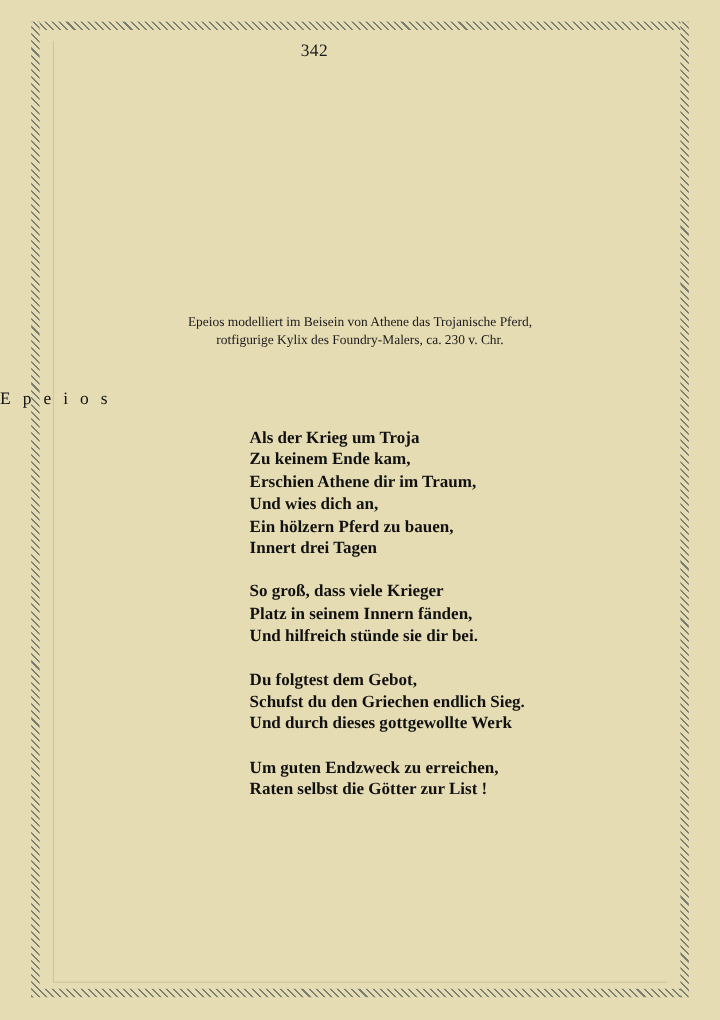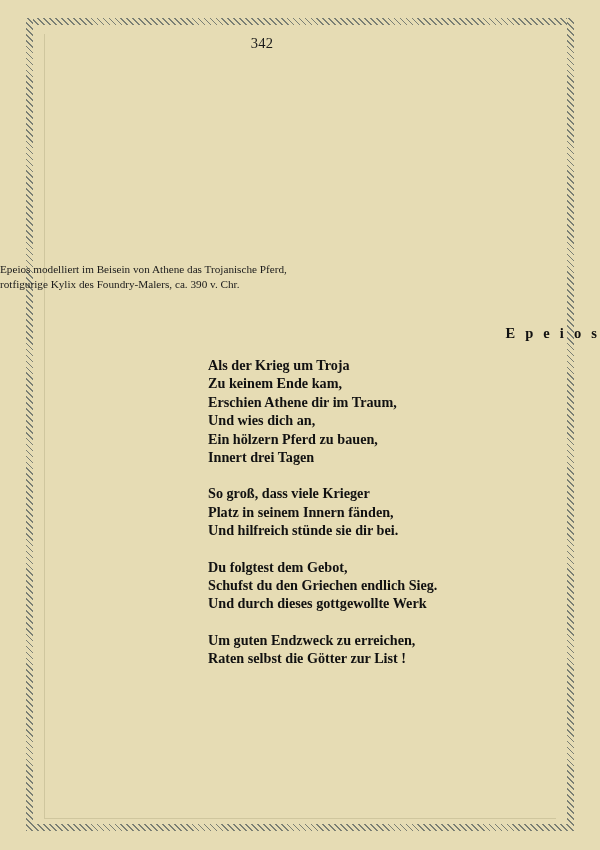--- a/index.html
+++ b/index.html
@@ -92,35 +92,35 @@
     font-size: 14.5px;
     color: #1a1a1a;
     letter-spacing: 0.3px;
   }
 
   .caption {
     position: absolute;
     top: 262px;
     left: 0;
     width: 600px;
-    text-align: left;
+    text-align: center;
     font-size: 11.2px;
     line-height: 1.35;
     color: #1a1a1a;
   }
   .caption div { white-space: nowrap; }
 
   .poem-title {
     position: absolute;
     top: 325px;
     left: 0;
     width: 600px;
-    text-align: right;
+    text-align: left;
     font-size: 14.5px;
-    font-weight: bold;
+    font-weight: normal;
     letter-spacing: 3.2px;
     color: #111;
   }
 
   .poem {
     position: absolute;
     top: 356px;
     left: 208px;
     width: 340px;
     font-size: 14.2px;
@@ -141,21 +141,21 @@
   <div class="frame-bottom"></div>
   <div class="frame-left"></div>
   <div class="frame-right"></div>
   <div class="inner-rule-left"></div>
   <div class="inner-rule-bottom"></div>
 
   <div class="page-number">342</div>
 
   <div class="caption">
     <div>Epeios modelliert im Beisein von Athene das Trojanische Pferd,</div>
-    <div>rotfigurige Kylix des Foundry-Malers, ca. 390 v. Chr.</div>
+    <div>rotfigurige Kylix des Foundry-Malers, ca. 230 v. Chr.</div>
   </div>
 
   <div class="poem-title">E p e i o s</div>
 
   <div class="poem">
     <div class="stanza">
       <div class="line">Als der Krieg um Troja</div>
       <div class="line">Zu keinem Ende kam,</div>
       <div class="line">Erschien Athene dir im Traum,</div>
       <div class="line">Und wies dich an,</div>

